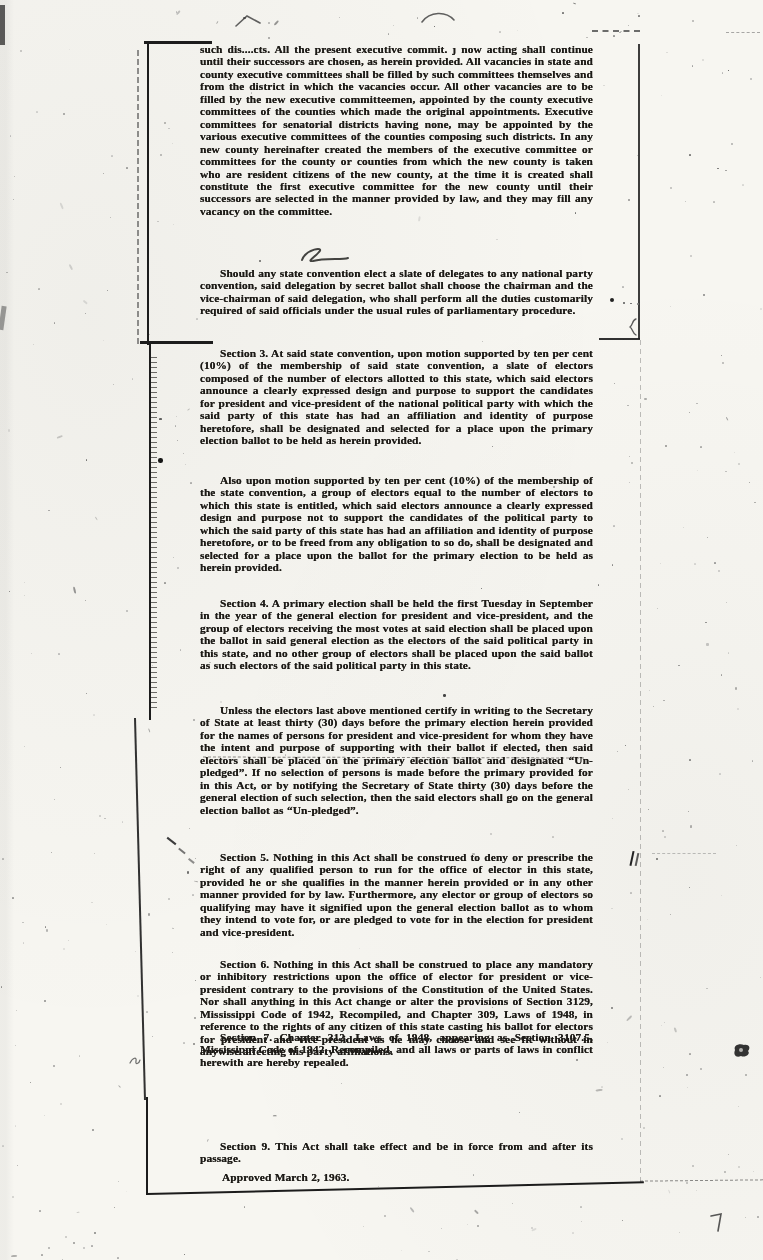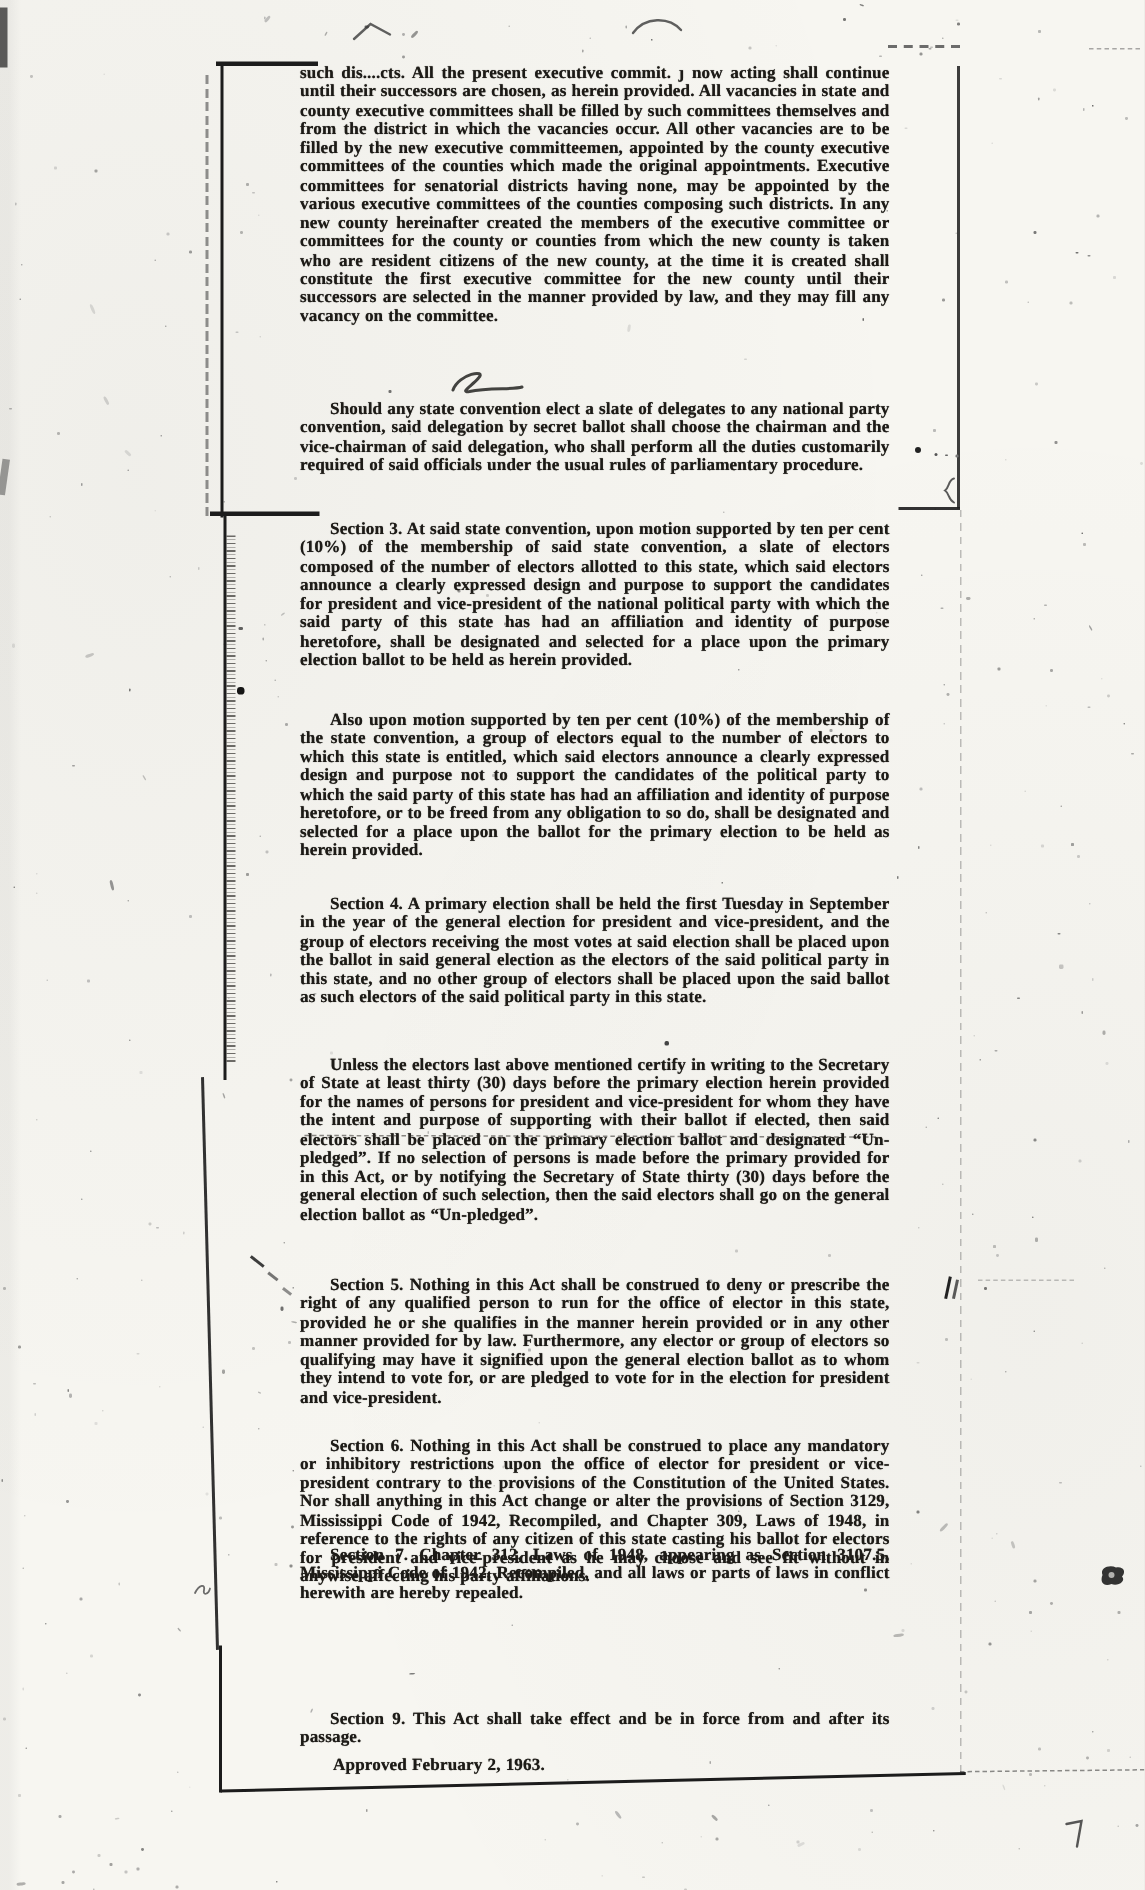--- a/index.html
+++ b/index.html
@@ -390,21 +390,21 @@
     <p style="top:43px;">such dis....cts.  All the present executive commit.   ȷ now acting shall continue until their successors are chosen, as herein provided.  All vacancies in state and county executive committees shall be filled by such committees themselves and from the district in which the vacancies occur.  All other vacancies are to be filled by the new executive committeemen, appointed by the county executive committees of the counties which made the original appointments.  Executive committees for senatorial districts having none, may be appointed by the various executive committees of the counties composing such districts.  In any new county hereinafter created the members of the executive committee or committees for the county or counties from which the new county is taken who are resident citizens of the new county, at the time it is created shall constitute the first executive committee for the new county until their successors are selected in the manner provided by law, and they may fill any vacancy on the committee.</p>
     <p style="top:267px;" class="indent">Should any state convention elect a slate of delegates to any national party convention, said delegation by secret ballot shall choose the chairman and the vice-chairman of said delegation, who shall perform all the duties customarily required of said officials under the usual rules of parliamentary procedure.</p>
     <p style="top:347px;" class="indent">Section 3.  At said state convention, upon motion supported by ten per cent (10%) of the membership of said state convention, a slate of electors composed of the number of electors allotted to this state, which said electors announce a clearly expressed design and purpose to support the candidates for president and vice-president of the national political party with which the said party of this state has had an affiliation and identity of purpose heretofore, shall be designated and selected for a place upon the primary election ballot to be held as herein provided.</p>
     <p style="top:474px;" class="indent">Also upon motion supported by ten per cent (10%) of the membership of the state convention, a group of electors equal to the number of electors to which this state is entitled, which said electors announce a clearly expressed design and purpose not to support the candidates of the political party to which the said party of this state has had an affiliation and identity of purpose heretofore, or to be freed from any obligation to so do, shall be designated and selected for a place upon the ballot for the primary election to be held as herein provided.</p>
     <p style="top:597px;" class="indent">Section 4.  A primary election shall be held the first Tuesday in September in the year of the general election for president and vice-president, and the group of electors receiving the most votes at said election shall be placed upon the ballot in said general election as the electors of the said political party in this state, and no other group of electors shall be placed upon the said ballot as such electors of the said political party in this state.</p>
     <p style="top:704px;" class="indent">Unless the electors last above mentioned certify in writing to the Secretary of State at least thirty (30) days before the primary election herein provided for the names of persons for president and vice-president for whom they have the intent and purpose of supporting with their ballot if elected, then said electors shall be placed on the primary election ballot and designated “Un-pledged”.  If no selection of persons is made before the primary provided for in this Act, or by notifying the Secretary of State thirty (30) days before the general election of such selection, then the said electors shall go on the general election ballot as “Un-pledged”.</p>
     <p style="top:851px;" class="indent">Section 5.  Nothing in this Act shall be construed to deny or prescribe the right of any qualified person to run for the office of elector in this state, provided he or she qualifies in the manner herein provided or in any other manner provided for by law. Furthermore, any elector or group of electors so qualifying may have it signified upon the general election ballot as to whom they intend to vote for, or are pledged to vote for in the election for president and vice-president.</p>
     <p style="top:958px;" class="indent">Section 6.  Nothing in this Act shall be construed to place any mandatory or inhibitory restrictions upon the office of elector for president or vice-president contrary to the provisions of the Constitution of the United States.  Nor shall anything in this Act change or alter the provisions of Section 3129, Mississippi Code of 1942, Recompiled, and Chapter 309, Laws of 1948, in reference to the rights of any citizen of this state casting his ballot for electors for president and vice-president as he may choose and see fit without in anywise affecting his party affiliations.</p>
     <p style="top:1031px;" class="indent">Section 7.  Chapter 312, Laws of 1948, appearing as Section 3107.5, Mississippi Code of 1942, Recompiled, and all laws or parts of laws in conflict herewith are hereby repealed.</p>
     <p style="top:1140px;" class="indent">Section 9.  This Act shall take effect and be in force from and after its passage.</p>
-    <p style="top:1171px;left:222px;" class="noj">Approved February 2, 1963.</p>
+    <p style="top:1171px;left:222px;" class="noj">Approved March 2, 1963.</p>
   </div>
 
   <div class="art" style="left:296px;top:245px;">
     <svg width="56" height="22" viewBox="0 0 56 22">
         <path d="M6 15 C10 4 29 1 23 7 C19 12 10 17 17 16 C29 13 47 15 52 13" stroke="#2a2a28" stroke-width="2" fill="none" stroke-linecap="round" opacity="0.88"></path>
       </svg>
   </div>
   <div class="art" style="left:234px;top:13px;">
     <svg width="30" height="16" viewBox="0 0 30 16">
         <path d="M2 13 L13 3 L26 10" stroke="#3a3a3a" stroke-width="1.6" fill="none" stroke-linecap="round" opacity="0.8"></path>

